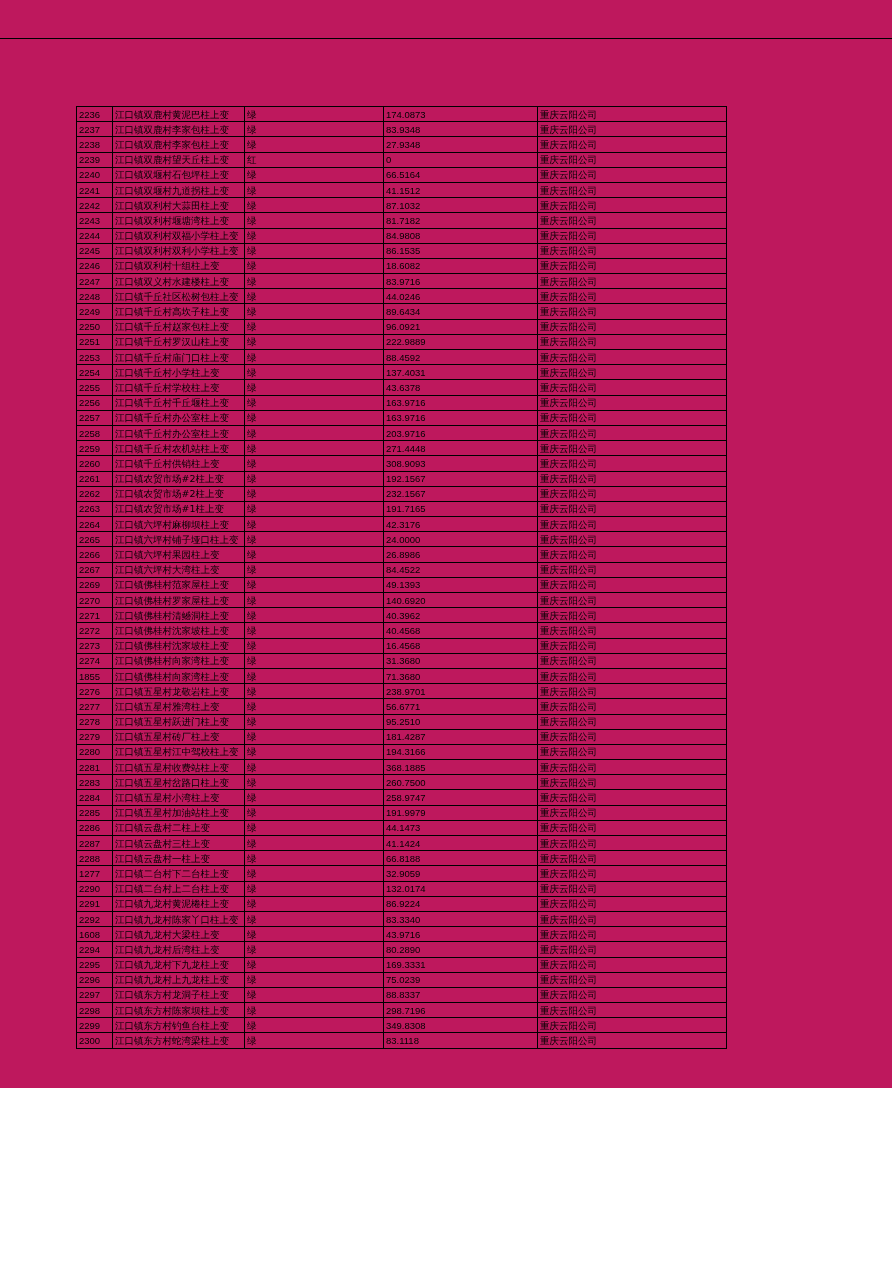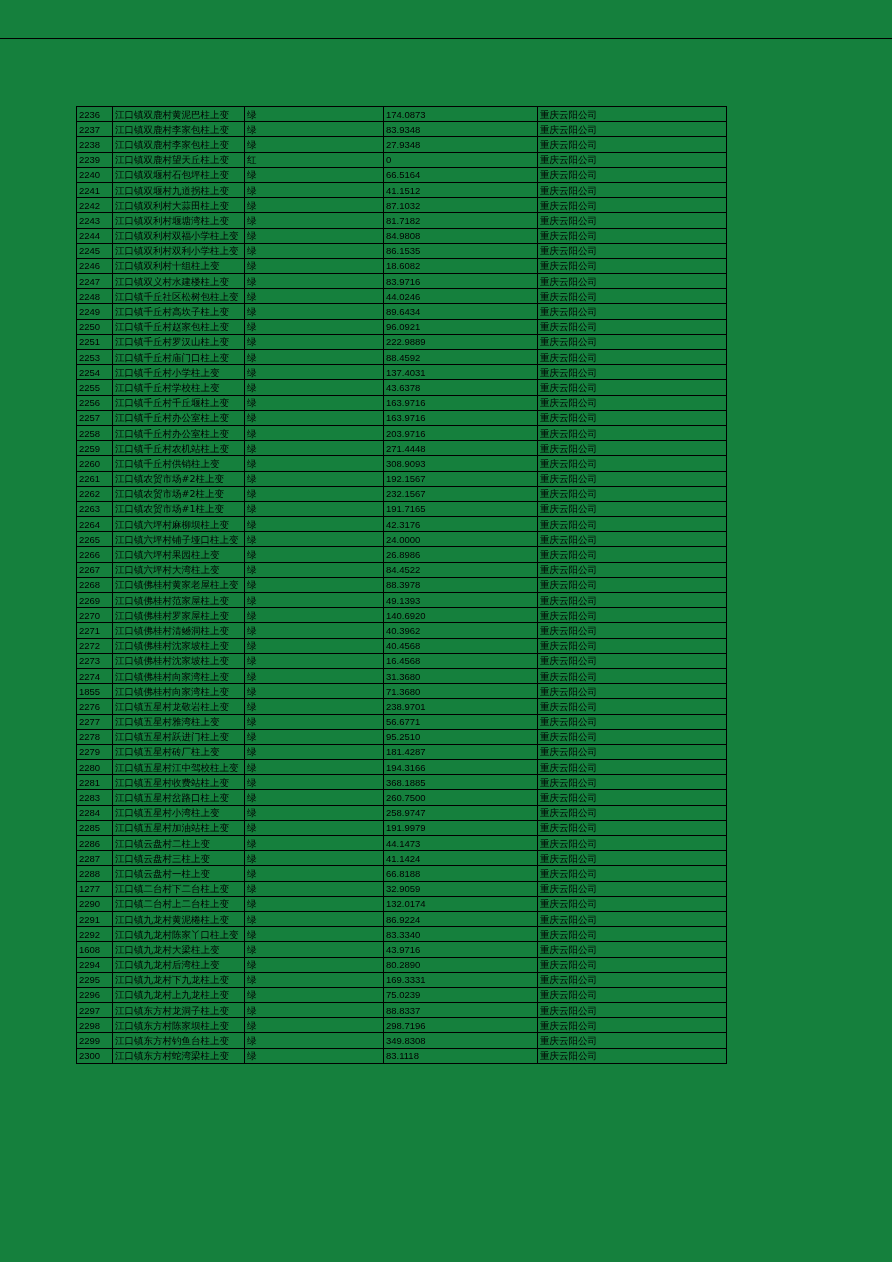--- a/index.html
+++ b/index.html
@@ -12,22 +12,22 @@
     height: 1262px;
     font-family: "Liberation Sans", sans-serif;
     color: #000000;
     position: relative;
   }
   .page {
     position: absolute;
     left: 0;
     top: 0;
     width: 892px;
-    height: 1262px;
-    background: #15803d;
+    height: 1088px;
+    background: #be185d;
   }
   .rule-top {
     position: absolute;
     left: 0;
     top: 38px;
     width: 892px;
     height: 1px;
     background: #000000;
   }
   .table-wrap {
@@ -314,27 +314,20 @@
             <td class="org"><span class="cjk">重庆云阳公司</span></td>
           </tr>
           <tr>
             <td class="id"><span class="num">2267</span></td>
             <td class="name"><span class="cjk">江口镇六坪村大湾柱上变</span></td>
             <td class="state"><span class="cjk">绿</span></td>
             <td class="value"><span class="num">84.4522</span></td>
             <td class="org"><span class="cjk">重庆云阳公司</span></td>
           </tr>
           <tr>
-            <td class="id"><span class="num">2268</span></td>
-            <td class="name"><span class="cjk">江口镇佛桂村黄家老屋柱上变</span></td>
-            <td class="state"><span class="cjk">绿</span></td>
-            <td class="value"><span class="num">88.3978</span></td>
-            <td class="org"><span class="cjk">重庆云阳公司</span></td>
-          </tr>
-          <tr>
             <td class="id"><span class="num">2269</span></td>
             <td class="name"><span class="cjk">江口镇佛桂村范家屋柱上变</span></td>
             <td class="state"><span class="cjk">绿</span></td>
             <td class="value"><span class="num">49.1393</span></td>
             <td class="org"><span class="cjk">重庆云阳公司</span></td>
           </tr>
           <tr>
             <td class="id"><span class="num">2270</span></td>
             <td class="name"><span class="cjk">江口镇佛桂村罗家屋柱上变</span></td>
             <td class="state"><span class="cjk">绿</span></td>

